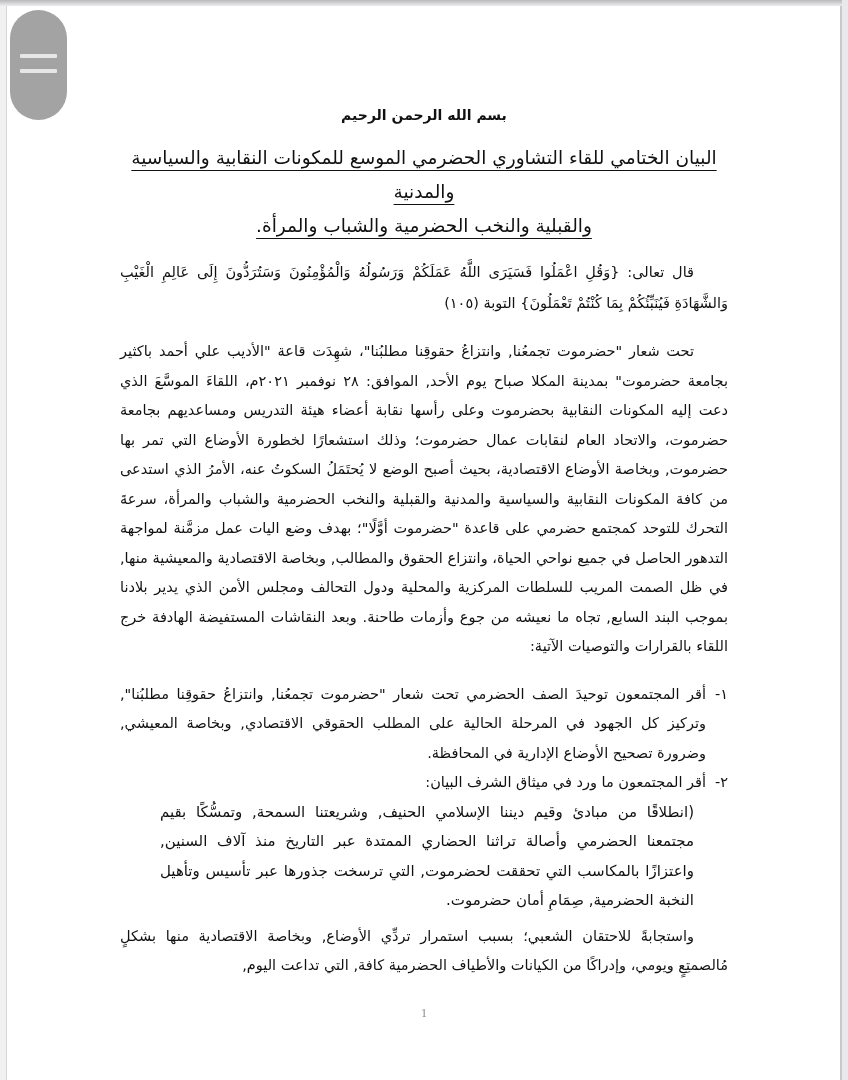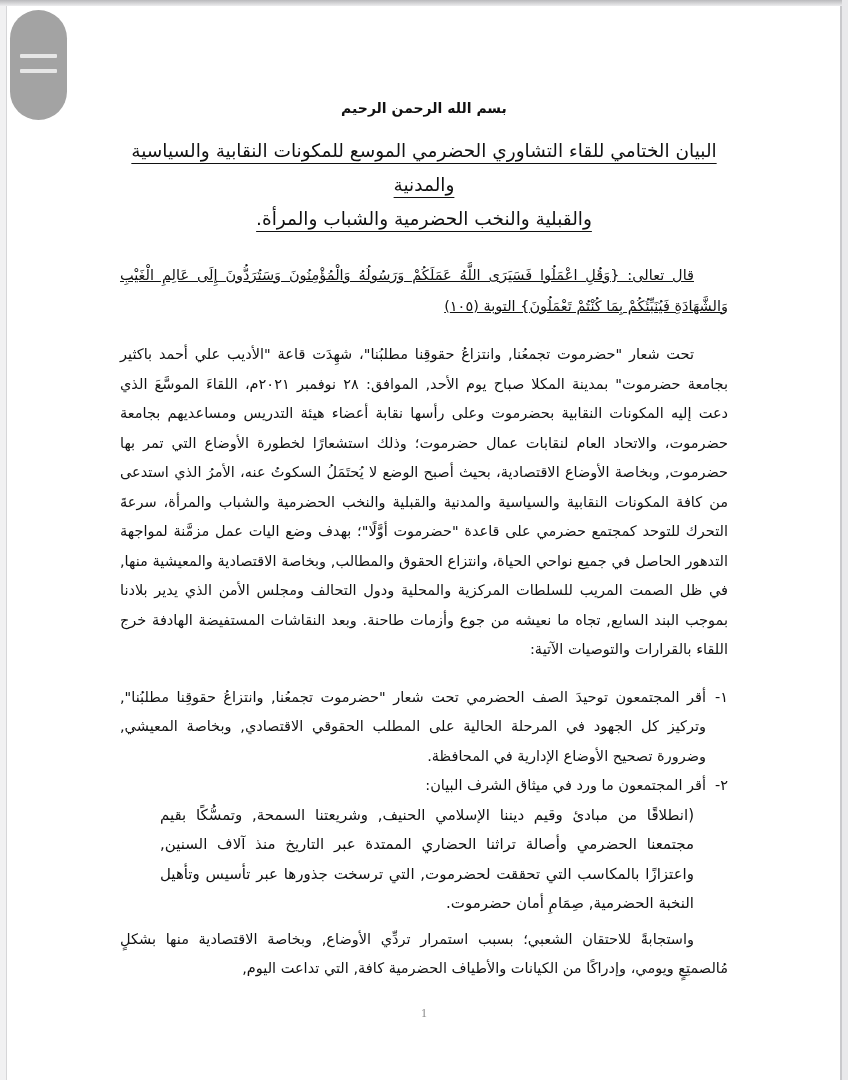--- a/index.html
+++ b/index.html
@@ -40,48 +40,48 @@
   }
   .handle .bar {
     position: absolute; left: 10px; width: 37px; height: 4px;
     background: #e6e6e6; border-radius: 1px;
   }
   .handle .bar.b1 { top: 44px; }
   .handle .bar.b2 { top: 59px; }
 
   .doc {
     position: absolute;
-    left: 120px; top: 90px;
+    left: 120px; top: 97px;
     width: 608px;
     direction: rtl;
     font-family: "DejaVu Sans", "Liberation Sans", sans-serif;
     color: #111;
   }
   .basmala {
     text-align: center;
     font-weight: bold;
     font-size: 14px;
     margin: 10px 0 18px 0;
   }
   .title {
     text-align: center;
     font-size: 18.5px;
     line-height: 34px;
-    margin: 0 0 24px 0;
+    margin: 0 0 14px 0;
   }
   .title span { text-decoration: underline; text-underline-offset: 6px; }
   p.para {
     font-size: 14.5px;
     line-height: 29.5px;
     text-align: justify;
     text-align-last: right;
     margin: 0 0 18px 0;
     text-indent: 34px;
   }
-  p.verse { line-height: 31px; text-decoration: underline; }
+  p.verse { line-height: 31px; }
   ol.decisions {
     list-style: none;
     margin: 0; padding: 0;
     font-size: 14.5px;
     line-height: 29.5px;
   }
   ol.decisions li { position: relative; padding-right: 22px; text-align: justify; }
   ol.decisions li .num { position: absolute; right: 0; top: 0; }
   .charter {
     font-size: 15px;

